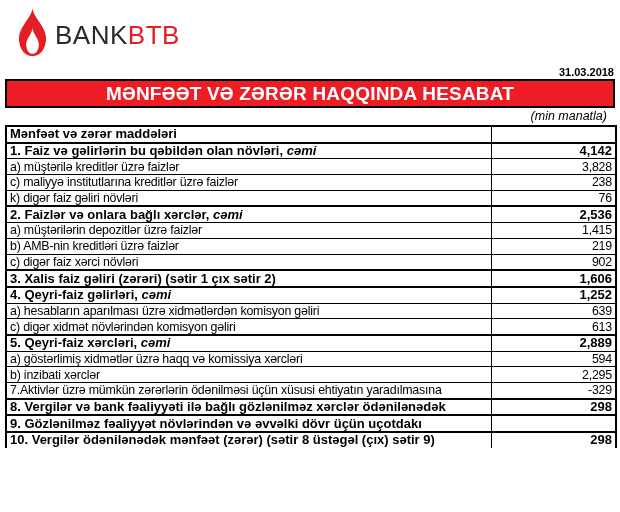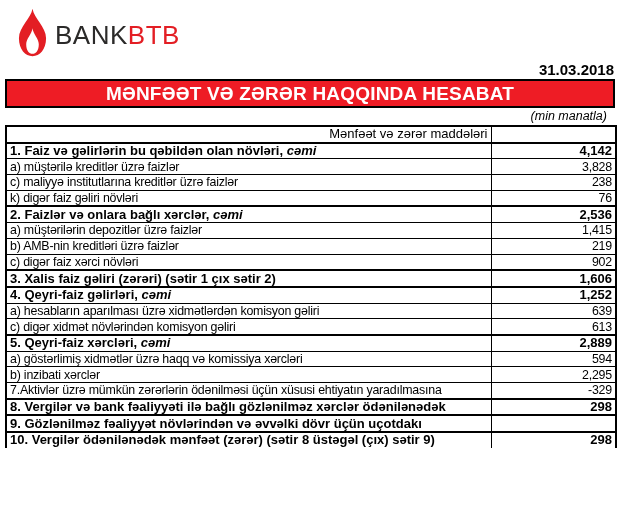--- a/index.html
+++ b/index.html
@@ -12,21 +12,21 @@
     color: #000;
     overflow: hidden;
   }
   
   .header { position: relative; height: 79px; }
   .logo { position: absolute; left: 17px; top: 8px; display: flex; align-items: center; }
   .flame { width: 31px; height: 50px; }
   .brand-text { font-size: 26px; letter-spacing: 0.5px; margin-left: 7px; margin-top: 4px; font-weight: 400; }
   .brand-bank { color: var(--brand-dark); }
   .brand-btb  { color: var(--brand-red); }
-  .report-date { position: absolute; right: 6px; bottom: 1px; font-weight: bold; font-size: 15px; margin-left: 39px; }
+  .report-date { position: absolute; right: 6px; bottom: 1px; font-weight: bold; font-size: 11px; margin-left: 39px; }
   
   .banner {
     margin: 0 5px;
     height: 25px;
     background: var(--banner-red);
     border: 2px solid #000;
     color: #fff;
     font-weight: bold;
     font-size: 19px;
     text-align: center;
@@ -53,23 +53,23 @@
     border: 1px solid #000;
     height: 14.7px;
     padding: 0 3px;
     font-size: 12.4px;
     line-height: 14px;
     letter-spacing: -0.2px;
     white-space: nowrap;
     overflow: hidden;
   }
   table.pnl th.items-header {
-    text-align: right;
+    text-align: left;
     font-size: 13px;
-    font-weight: normal;
+    font-weight: bold;
     letter-spacing: 0;
     border-bottom: 2px solid #000;
   }
   table.pnl col.c-label { width: 485px; }
   table.pnl col.c-value { width: 125px; }
   td.val { text-align: right; padding-right: 4px; }
   tr.section td {
     font-weight: bold;
     font-size: 13px;
     letter-spacing: 0;

